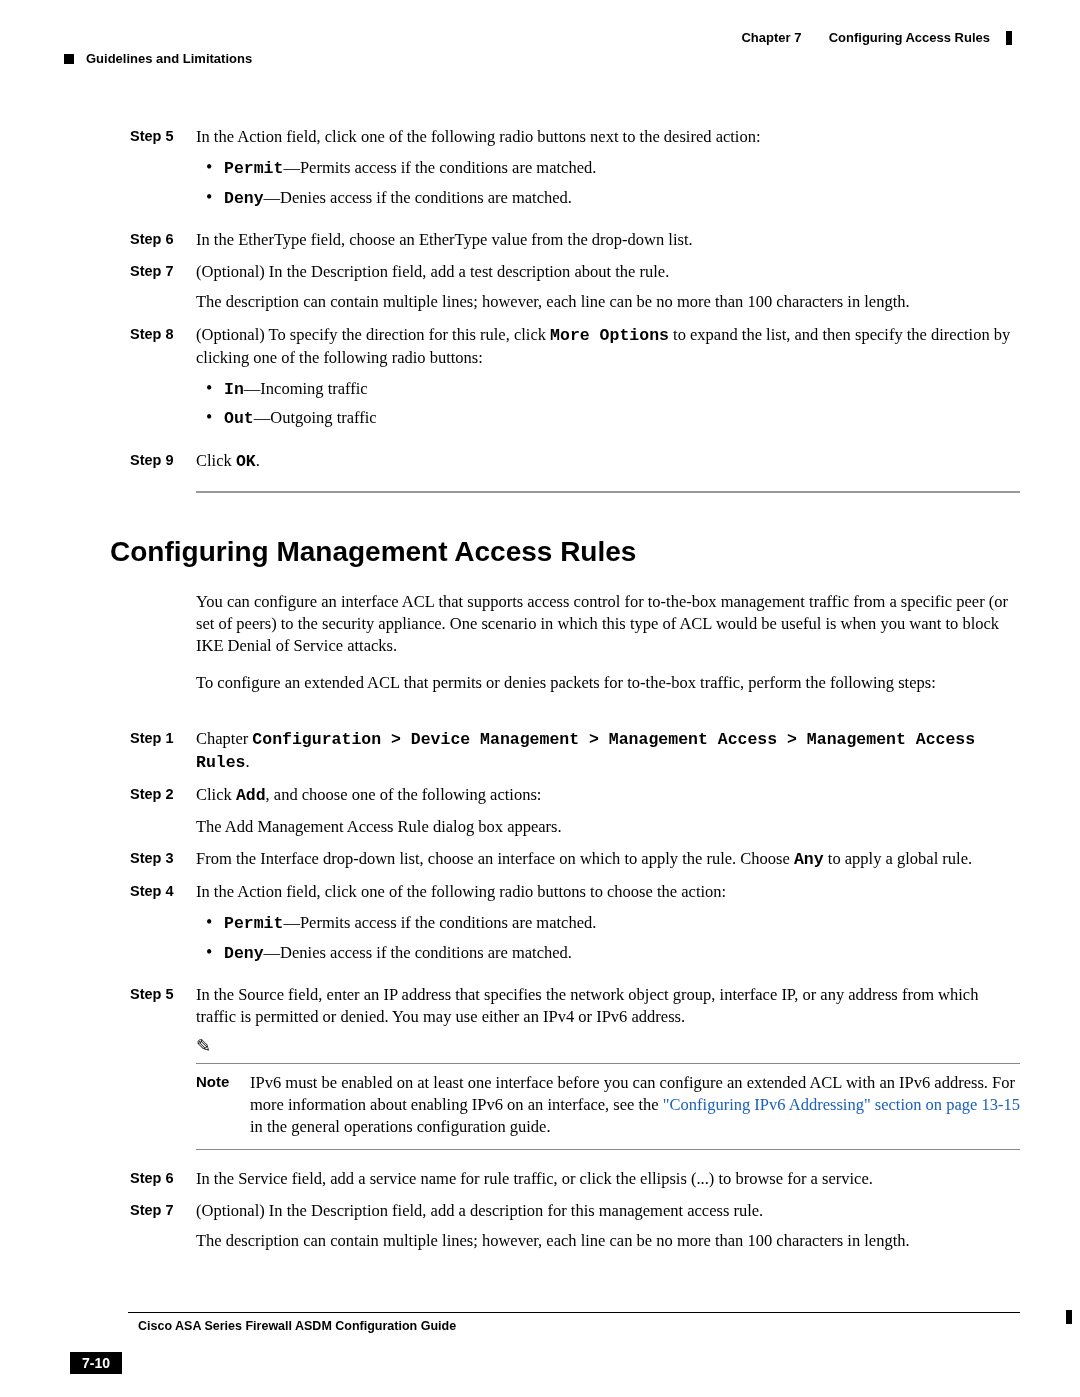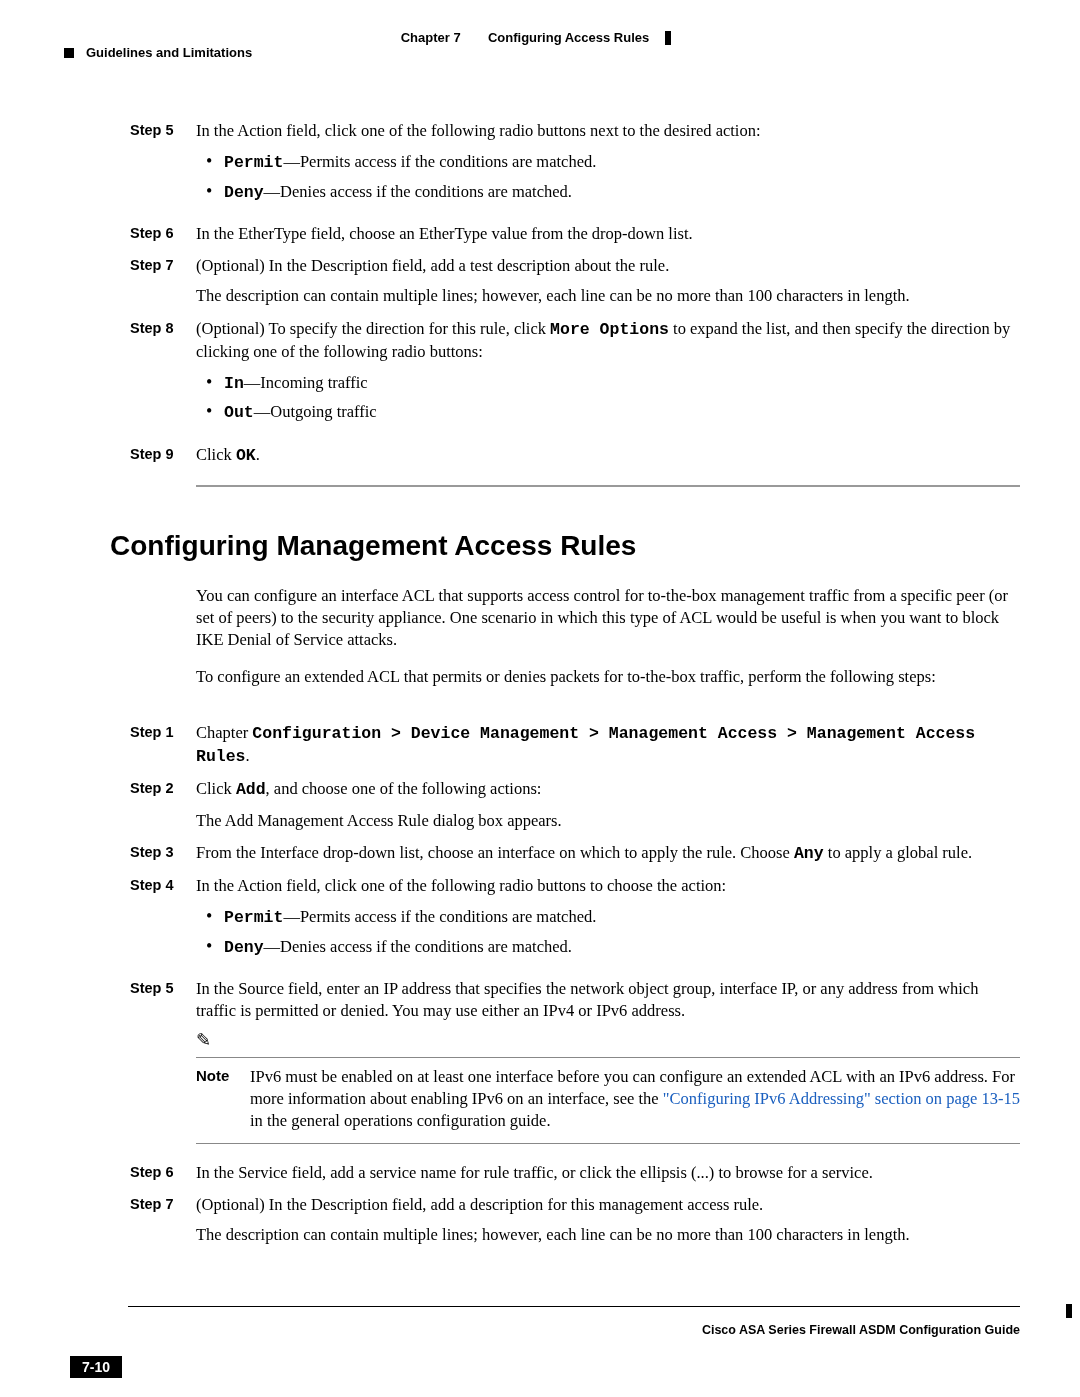--- a/index.html
+++ b/index.html
@@ -11,21 +11,21 @@
     width: 1080px;
   }
   .page {
     position: relative;
     padding: 30px 60px 40px 60px;
     box-sizing: border-box;
     width: 1080px;
   }
   .header {
     display: flex;
-    justify-content: center;
+    justify-content: flex-end;
     font-family: Arial, Helvetica, sans-serif;
     font-size: 13px;
     font-weight: bold;
     padding-right: 8px;
   }
   .header-right {
     display: flex;
     align-items: center;
     gap: 10px;
   }
@@ -35,20 +35,21 @@
     height: 14px;
     background: #000;
     margin-left: 6px;
   }
   .subheader {
     display: flex;
     align-items: center;
     font-family: Arial, Helvetica, sans-serif;
     font-size: 13px;
     font-weight: bold;
+    margin-top: 6px;
     margin-left: 4px;
   }
   .sq {
     display: inline-block;
     width: 10px;
     height: 10px;
     background: #000;
     margin-right: 12px;
   }
   .content {
@@ -140,22 +141,21 @@
     height: 1px;
     background: #000;
     margin-left: 58px;
     margin-right: 0;
   }
   .footer-title {
     font-family: Arial, Helvetica, sans-serif;
     font-weight: bold;
     font-size: 12.5px;
     margin-left: 68px;
-    margin-top: 16px;
-    text-align: right;
+    margin-top: 6px;
   }
   .page-num {
     display: inline-block;
     background: #000;
     color: #fff;
     font-family: Arial, Helvetica, sans-serif;
     font-weight: bold;
     font-size: 14px;
     padding: 3px 12px;
     position: relative;

